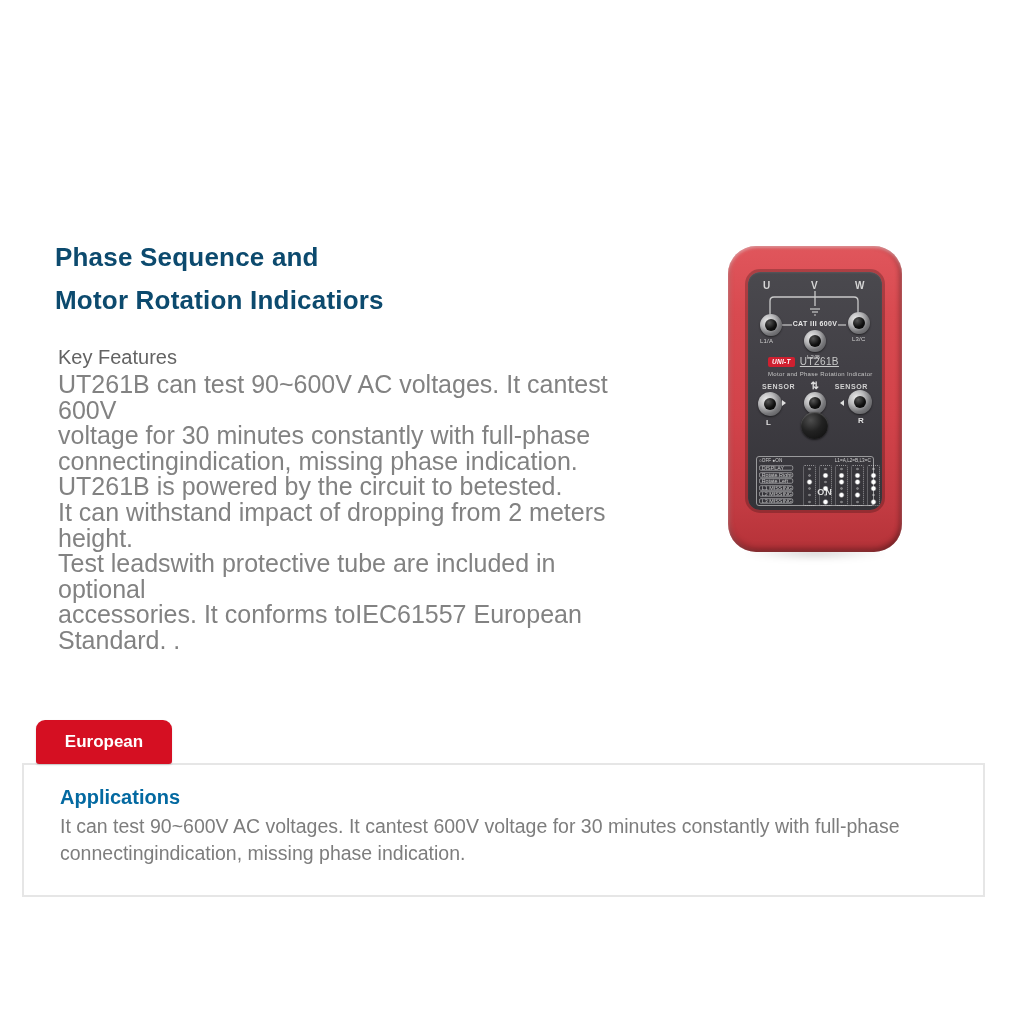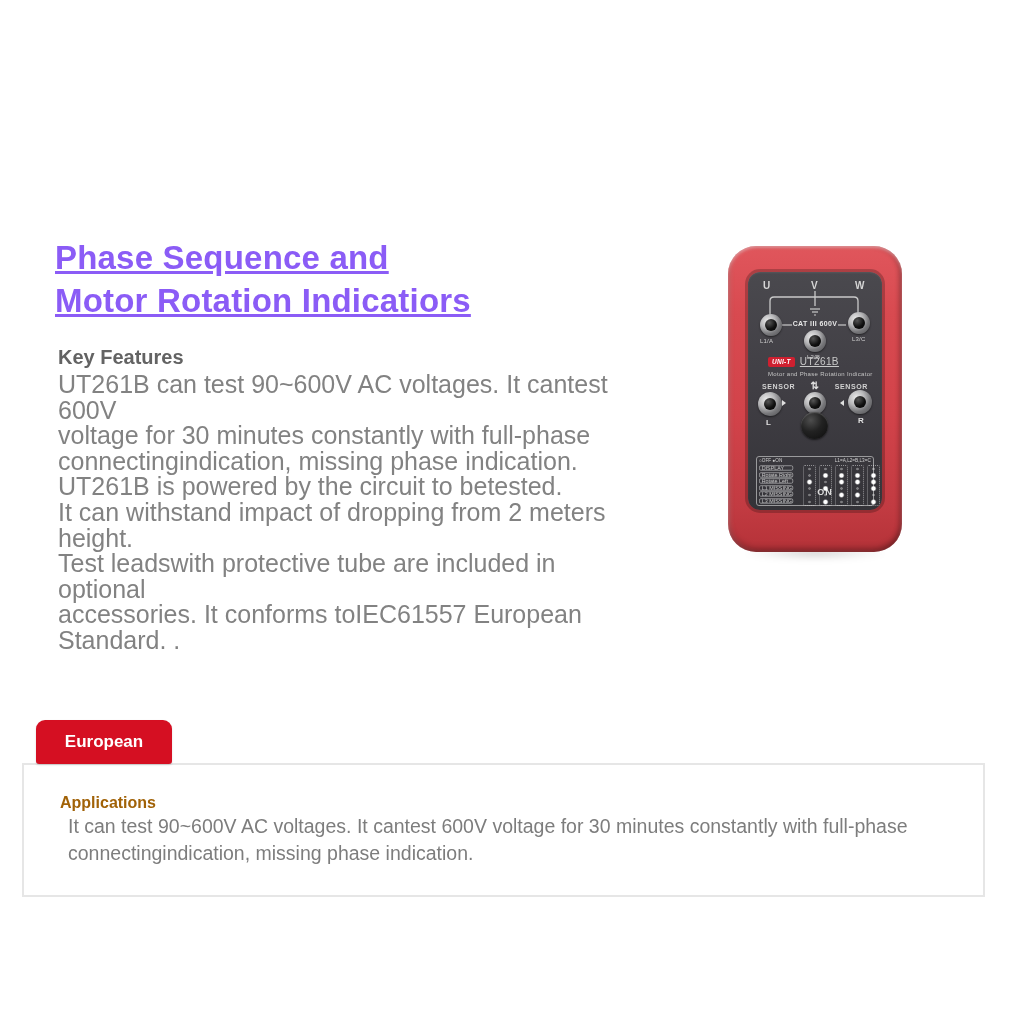--- a/index.html
+++ b/index.html
@@ -1,37 +1,37 @@
 <!DOCTYPE html>
 <html><head>
 <meta charset="utf-8">
 <style>
   * { margin:0; padding:0; box-sizing:border-box; }
   html,body { width:1010px; height:1010px; background:#ffffff;
     font-family:"Liberation Sans", sans-serif; overflow:hidden; position:relative; }
 
   
-  .main-title { position:absolute; left:55px; top:236px; color:#8b5cf6;
-    font-size:33px; font-weight:700; line-height:43px; letter-spacing:0.2px; white-space:pre-line;text-decoration:underline; }
+  .main-title { position:absolute; left:55px; top:236px; color:#0c4a6e;
+    font-size:26px; font-weight:700; line-height:43px; letter-spacing:0.2px; white-space:pre-line; }
   .kf-heading { position:absolute; left:58px; top:346px; color:#636363;
-    font-size:20px; font-weight:700; }
+    font-size:20px; font-weight:400; }
   .kf-body { position:absolute; left:58px; top:372px; width:580px; color:#828282;
     font-size:25px; line-height:25.6px; white-space:pre-line; }
 
   
   .detail-tab { position:absolute; left:36px; top:720px; width:136px; height:44px;
     background:#d50f22; border-radius:9px 9px 3px 3px; color:#ffffff;
     font-size:17px; font-weight:700; display:flex; align-items:center; justify-content:center;
     z-index:3; box-shadow:0 1px 2px rgba(0,0,0,0.15); }
   .app-box { position:absolute; left:22px; top:763px; width:963px; height:134px;
     background:#ffffff; border:2px solid #e6e6e6; z-index:1; }
-  .app-heading { position:absolute; left:36px; top:21px; color:#a16207;
-    font-size:16px; font-weight:700;margin-top:8px; }
+  .app-heading { position:absolute; left:36px; top:21px; color:#0369a1;
+    font-size:20px; font-weight:700; }
   .app-body { position:absolute; left:36px; top:48px; width:910px; color:#7d7d7d;
-    font-size:19.5px; line-height:26.5px; white-space:pre-line;margin-left:8px; }
+    font-size:19.5px; line-height:26.5px; white-space:pre-line; }
 
   
   .device { position:absolute; left:728px; top:246px; width:174px; height:306px; }
   .device-shadow { position:absolute; left:14px; bottom:-8px; width:146px; height:14px;
     background:radial-gradient(ellipse at center, rgba(0,0,0,0.18), transparent 70%);
     filter:blur(3px); }
   .holster { position:absolute; inset:0; border-radius:28px;
     background:linear-gradient(180deg,#e0565c 0%,#d84a50 22%,#d2434a 55%,#c23b42 85%,#b53238 100%);
     box-shadow:inset 0 2px 3px rgba(255,255,255,0.35), inset 0 -4px 6px rgba(0,0,0,0.28),
       inset 3px 0 4px rgba(255,255,255,0.12), inset -3px 0 5px rgba(0,0,0,0.18); }

